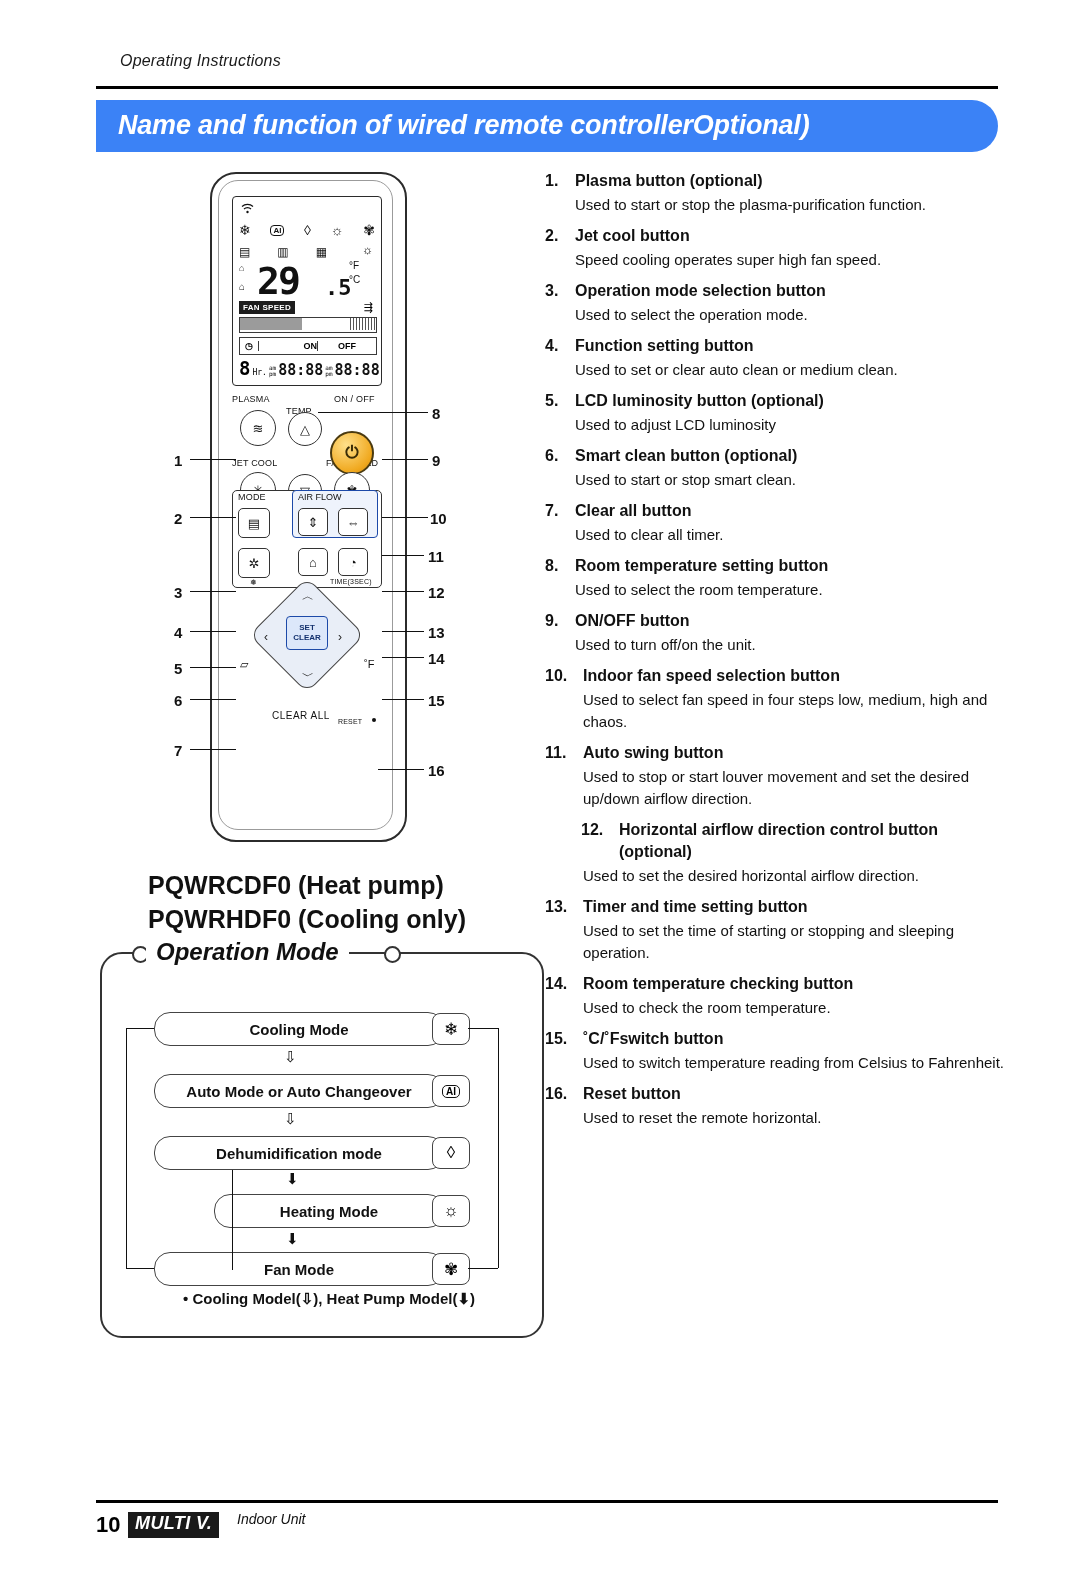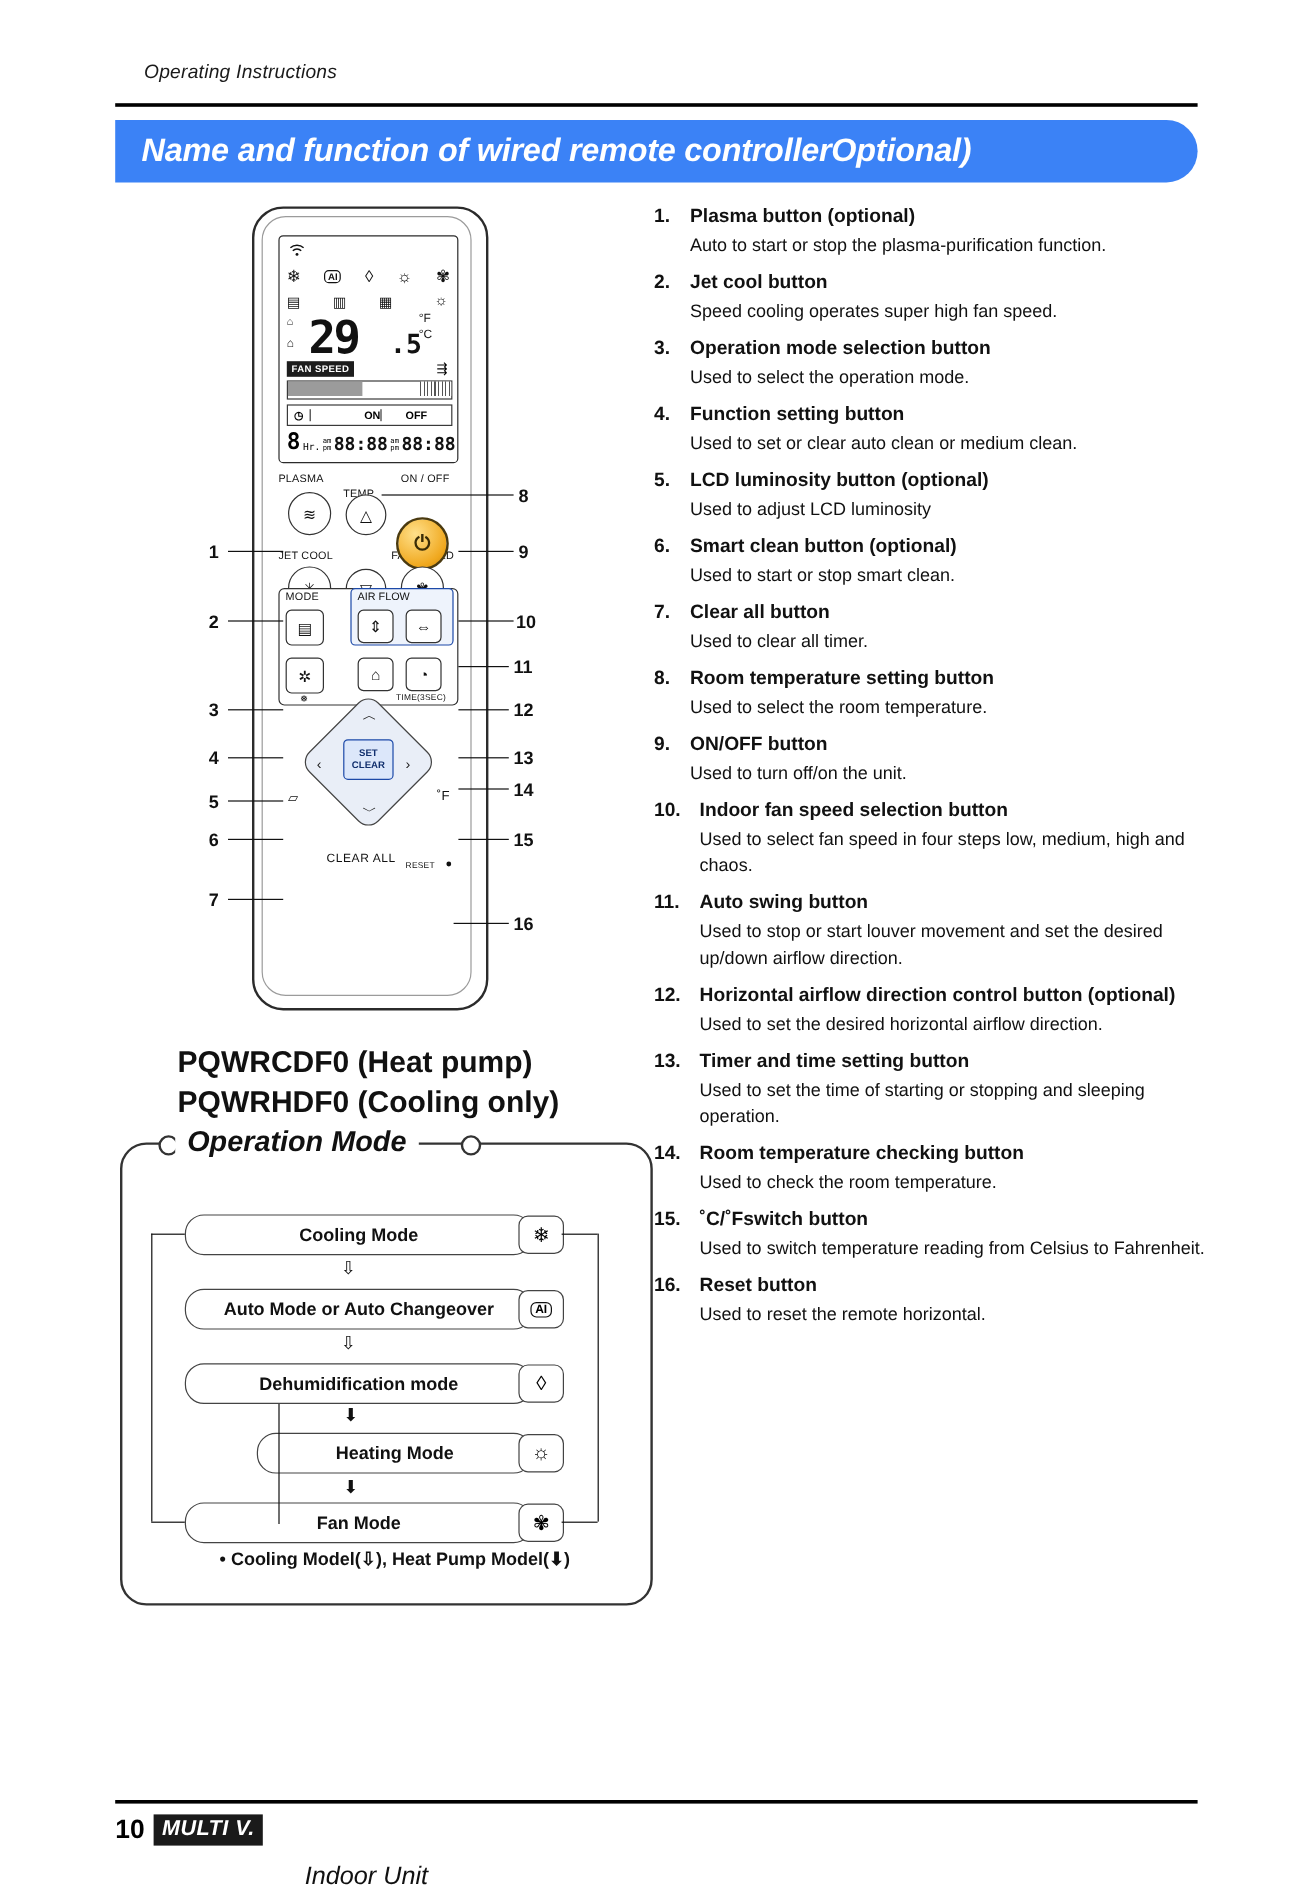--- a/index.html
+++ b/index.html
@@ -196,21 +196,21 @@
   }
 
   
   .rule-bot{position:absolute;left:96px;top:1500px;width:902px;height:3px;background:#000;}
   .pagenum{position:absolute;left:96px;top:1512px;font-size:22px;font-weight:bold;}
   .brandbox{
     position:absolute;left:128px;top:1512px;height:24px;background:#1a1a1a;
     color:#fff;font-size:18px;font-weight:bold;font-style:italic;
     padding:1px 7px 1px 7px;letter-spacing:.4px;
   }
-  .footer-txt{position:absolute;left:254px;top:1511px;font-size:21px;font-style:italic;color:#111;margin-top:41px;}
+  .footer-txt{position:absolute;left:237px;top:1511px;font-size:14px;font-style:italic;color:#111;}
 </style>
 </head>
 <body>
 
 <div class="page">
 
   <div class="running-head">Operating Instructions</div>
   <div class="rule-top"></div>
   <div class="title-bar">
     <div class="title">Name and function of wired remote controllerOptional)</div>
@@ -406,21 +406,21 @@
     <div class="opnote">• Cooling Model(⇩), Heat Pump Model(⬇)</div>
   </div>
 
   <div class="desc">
 
     <div class="item">
       <div class="h">
           <span class="num">1.</span>
           <span>Plasma button (optional)</span>
         </div>
-      <div class="p">Auto to start or stop the plasma-purification function.</div>
+      <div class="p">Used to start or stop the plasma-purification function.</div>
     </div>
 
     <div class="item">
       <div class="h">
           <span class="num">2.</span>
           <span>Jet cool button</span>
         </div>
       <div class="p">Speed cooling operates super high fan speed.</div>
     </div>
 
@@ -491,21 +491,21 @@
     <div class="item">
       <div class="h">
           <span class="num" style="min-width:32px;">11.</span>
           <span>Auto swing button</span>
         </div>
       <div class="p" style="margin-left:38px;">Used to stop or start louver movement and set the desired up/down airflow direction.</div>
     </div>
 
     <div class="item">
       <div class="h">
-          <span class="num" style="min-width:32px;">12.</span>
+          <span class="num" style="min-width:32px;margin-left:36px;">12.</span>
           <span>Horizontal airflow direction control button (optional)</span>
         </div>
       <div class="p" style="margin-left:38px;">Used to set the desired horizontal airflow direction.</div>
     </div>
 
     <div class="item">
       <div class="h">
           <span class="num" style="min-width:32px;">13.</span>
           <span>Timer and time setting button</span>
         </div>

